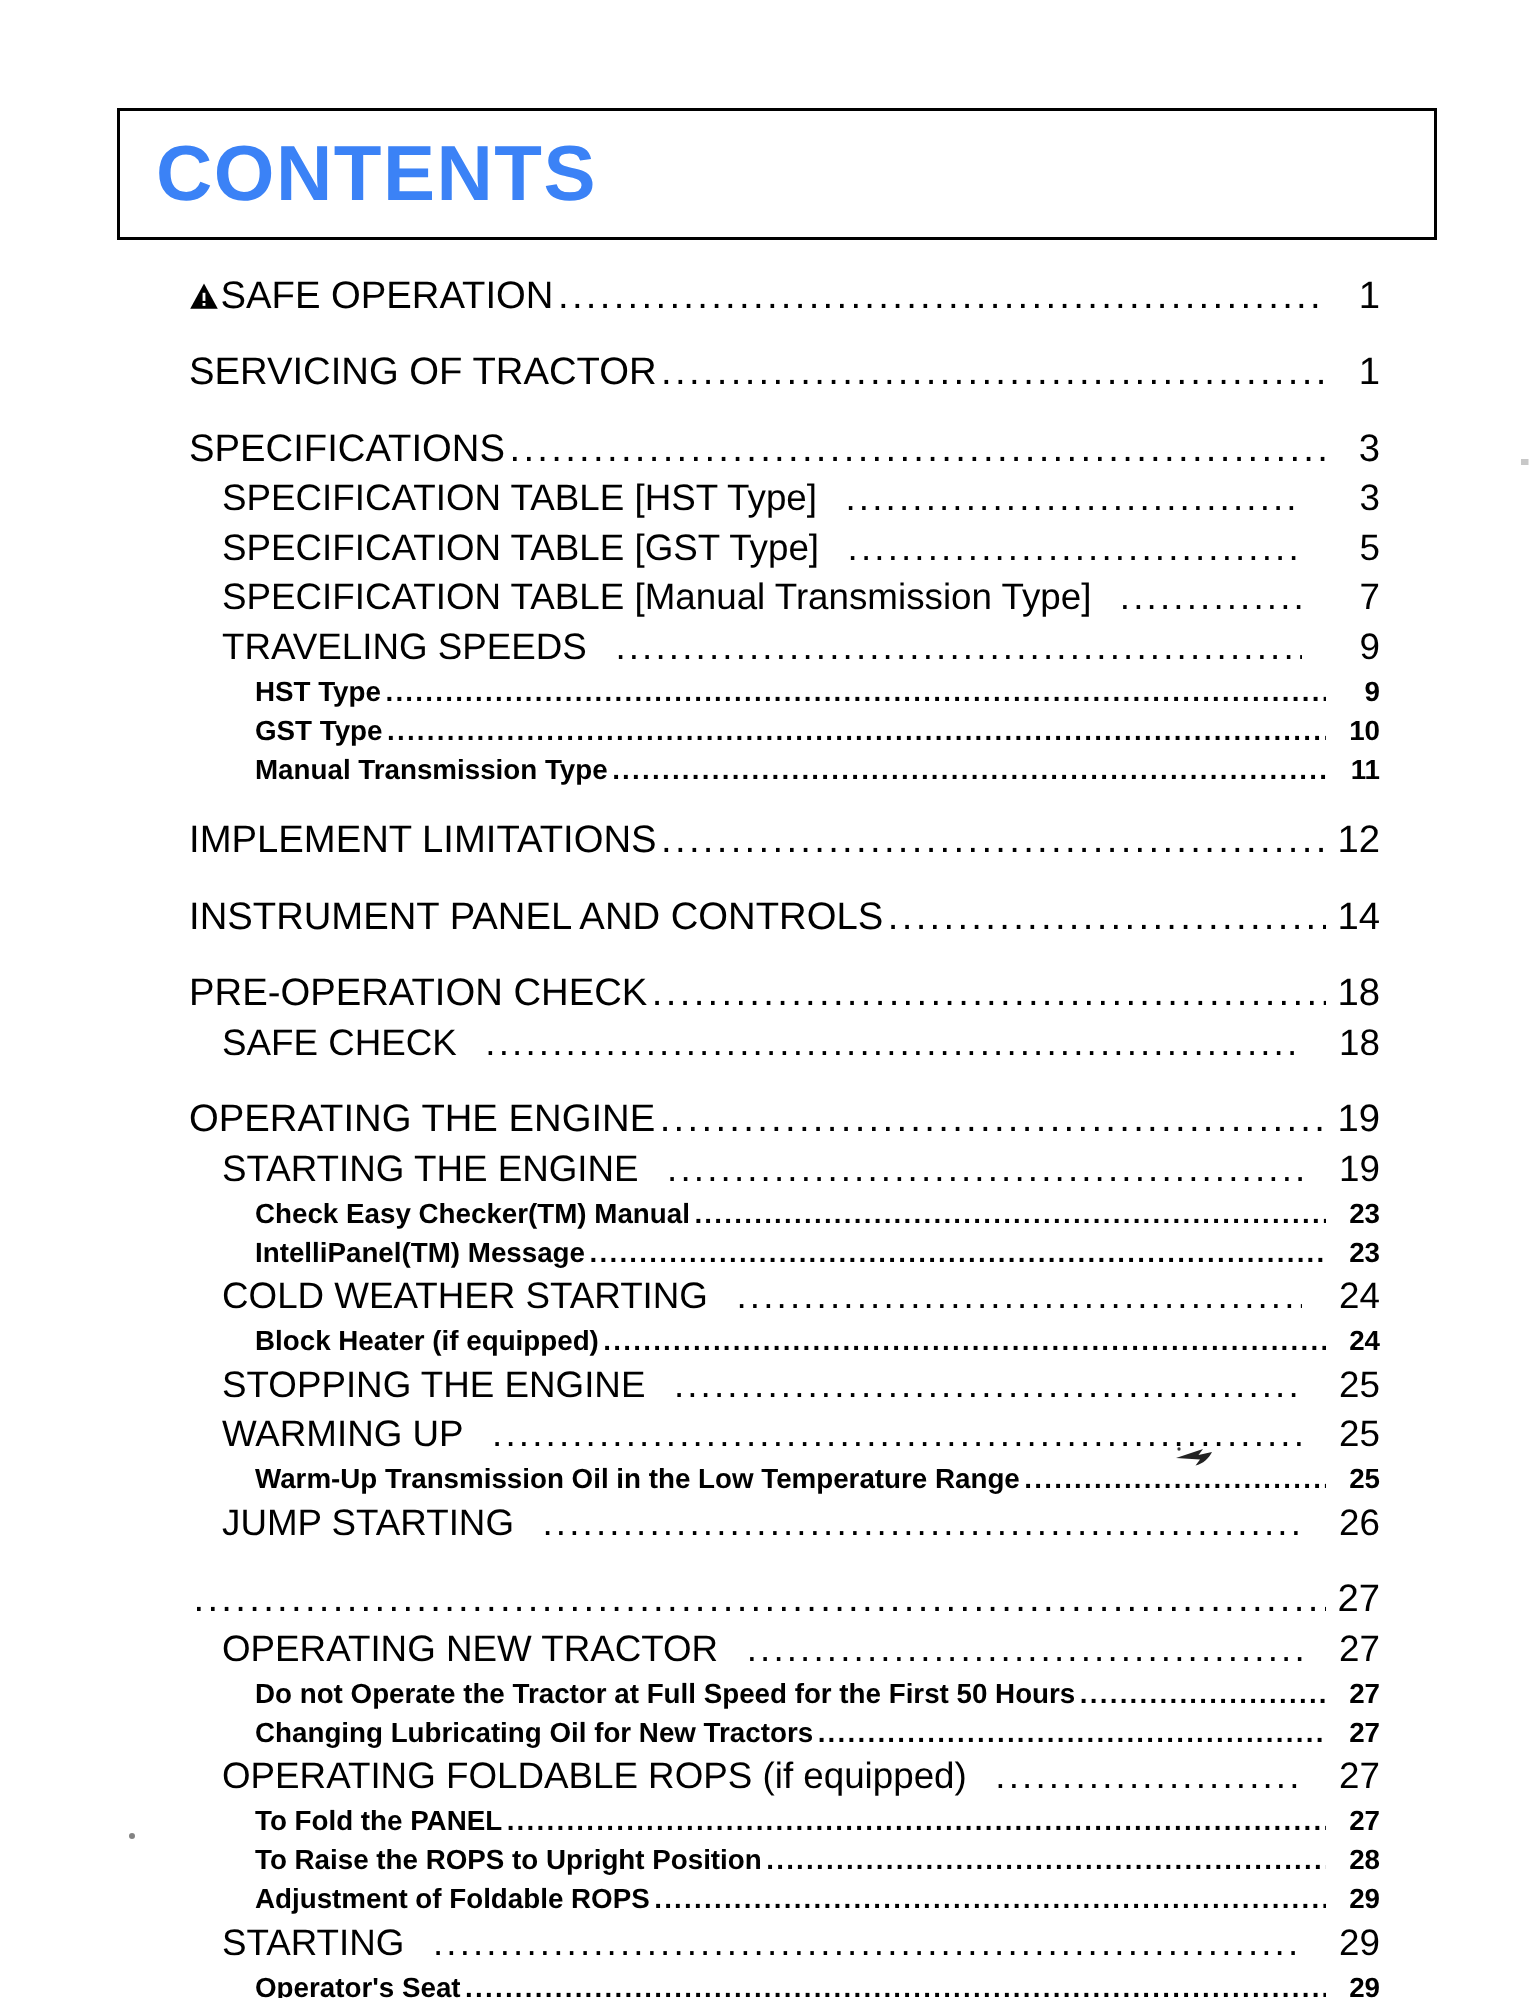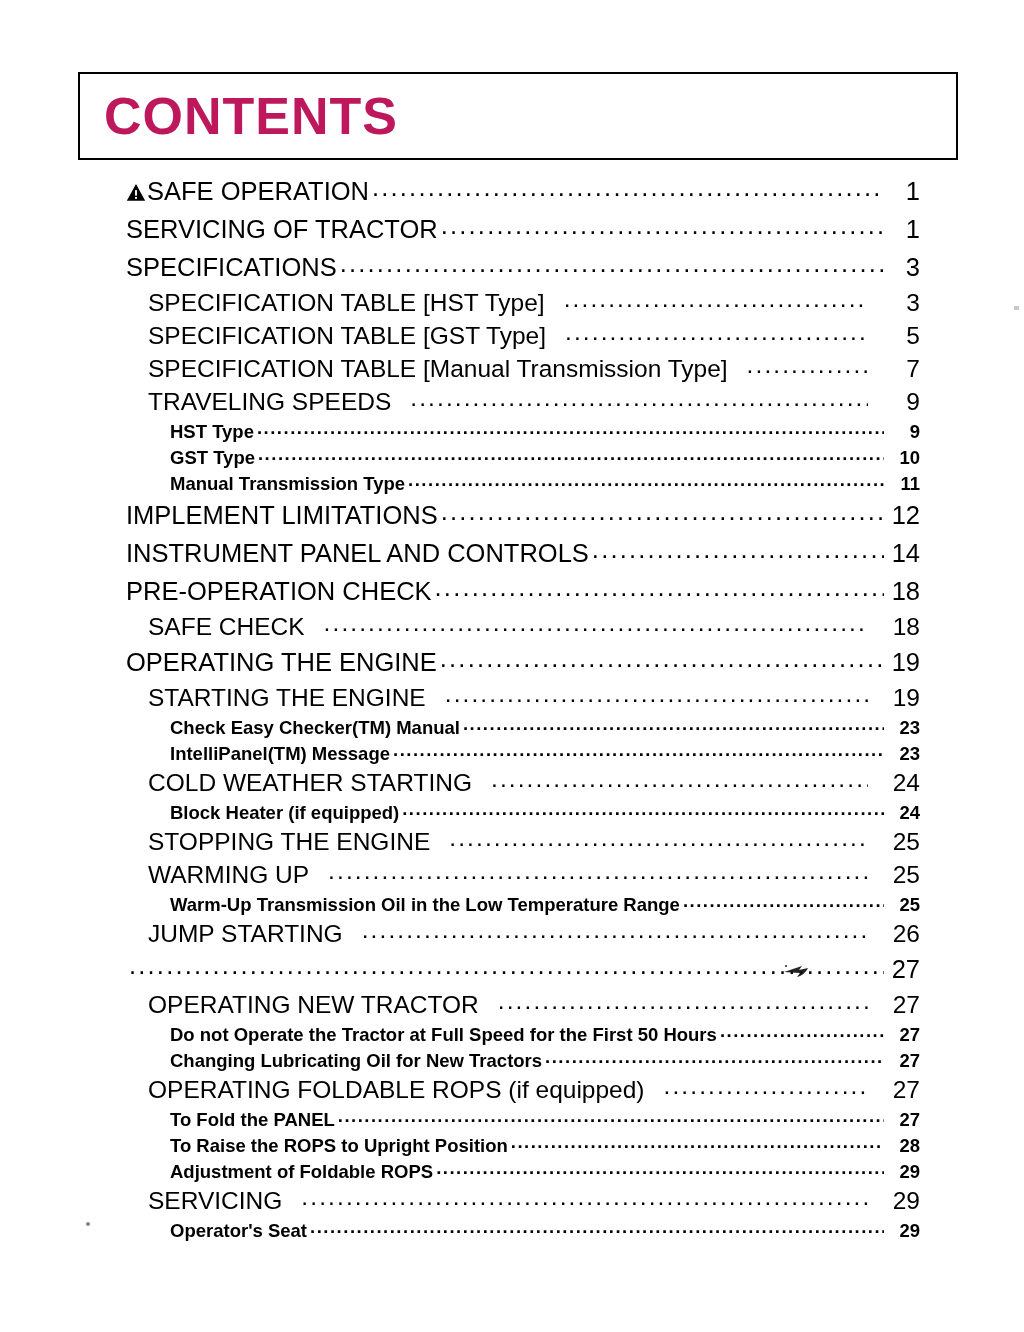--- a/index.html
+++ b/index.html
@@ -35,33 +35,34 @@
     box-sizing: border-box;
     display: flex;
     align-items: center;
   }
   .title-text {
     font-size: 52px;
     font-weight: bold;
     letter-spacing: 1px;
     padding-left: 24px;
     line-height: 1;
-    color: #be185d;
+    color: #3b82f6;
   }
 
   
   .toc {
     position: absolute;
     left: 0;
     top: 176px;
     width: 1024px;
   }
 
   .entry {
     display: flex;
+    align-items: flex-end;
     width: 100%;
     box-sizing: border-box;
     padding-right: 104px;
     white-space: nowrap;
   }
 
   .entry .label {
     flex: 0 0 auto;
   }
   .entry .leader {
@@ -108,21 +109,21 @@
   
   .lvl3 {
     font-size: 18.5px;
     padding-left: 170px;
     height: 26px;
     line-height: 23px;
     font-weight: bold;
   }
   .lvl3 .leader::after { letter-spacing: 1.5px; font-size: 18.5px; }
 
-  .gap-top { margin-top: 2px; }
+  .gap-top { margin-top: 15px; }
 
   
   .warn-icon {
     display: inline-block;
     width: 20px;
     height: 19px;
     vertical-align: -2px;
     margin-right: 1px;
   }
   .warn-icon svg { display: block; }
@@ -321,21 +322,21 @@
         <span class="label"><span>To Raise the ROPS to Upright Position</span></span>
         <span class="leader"></span>
         <span class="pageno">28</span>
       </div>
       <div class="entry lvl3">
         <span class="label"><span>Adjustment of Foldable ROPS</span></span>
         <span class="leader"></span>
         <span class="pageno">29</span>
       </div>
       <div class="entry lvl2">
-        <span class="label"><span>SERVICING</span></span>
+        <span class="label"><span>STARTING</span></span>
         <span class="leader"></span>
         <span class="pageno">29</span>
       </div>
       <div class="entry lvl3">
         <span class="label"><span>Operator's Seat</span></span>
         <span class="leader"></span>
         <span class="pageno">29</span>
       </div>
     </div>
 

